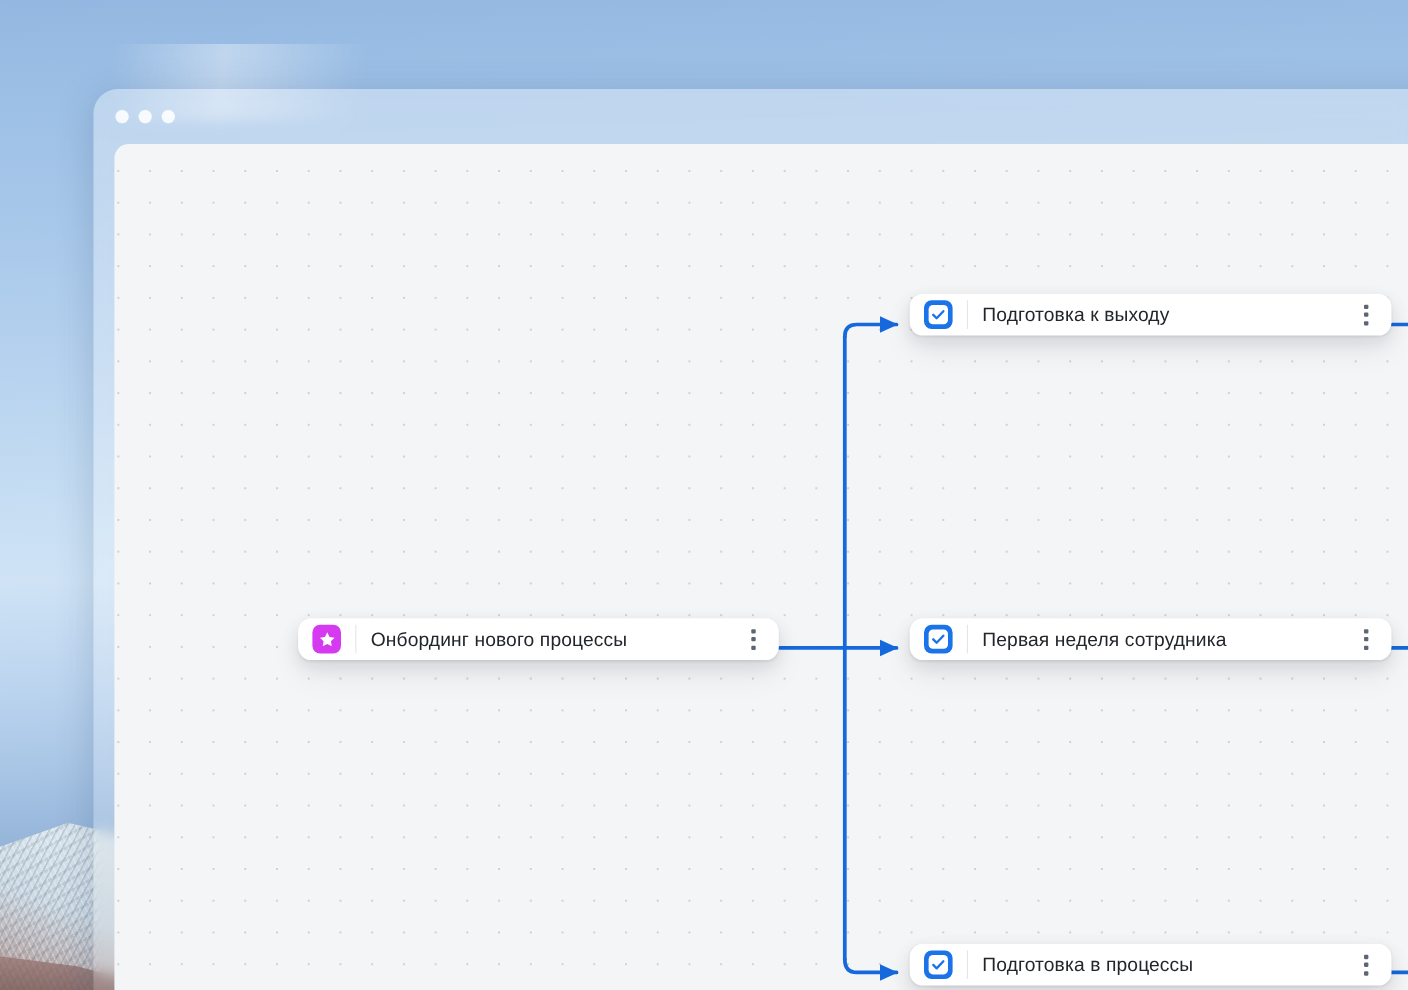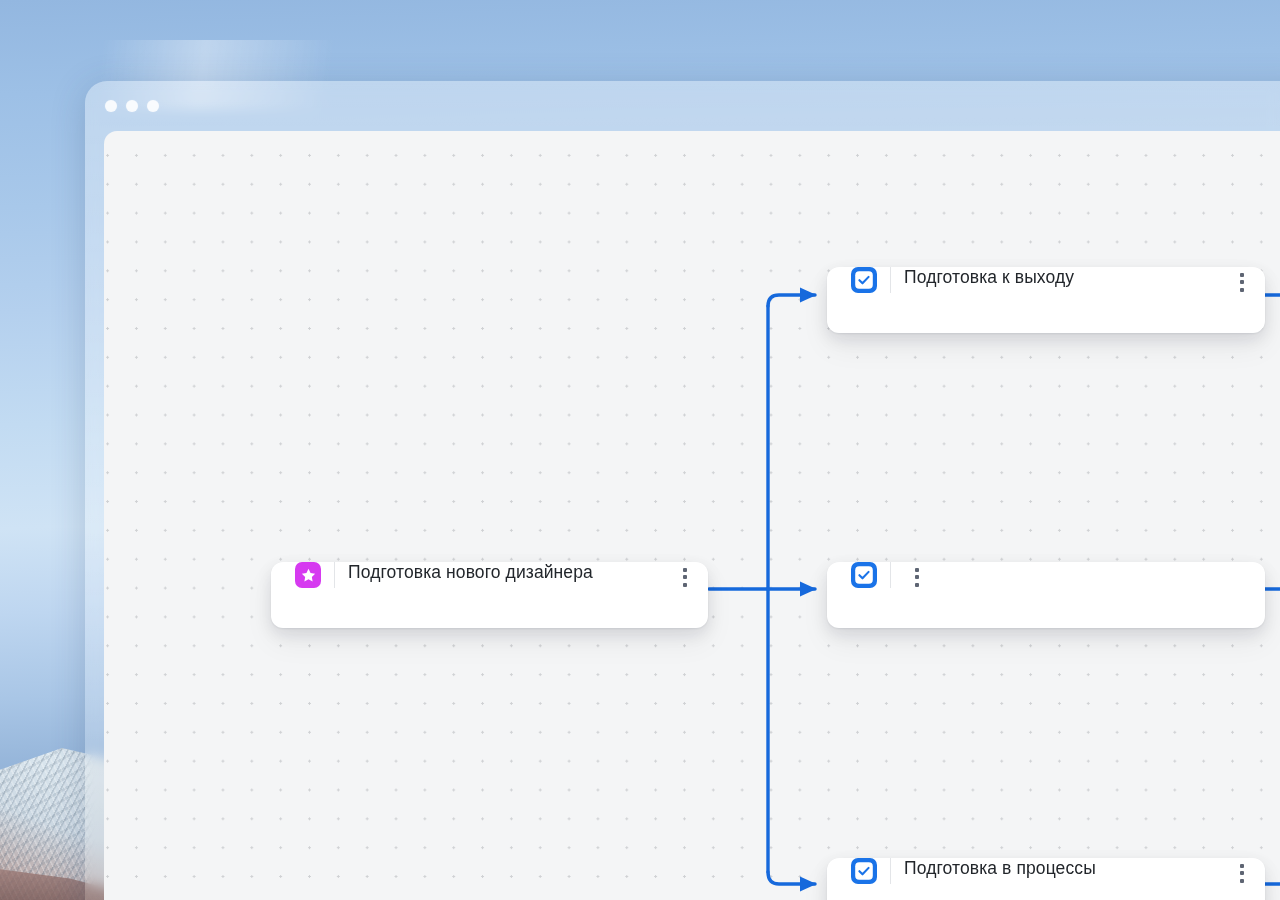--- a/index.html
+++ b/index.html
@@ -126,28 +126,28 @@
     background-position: 18px 10px;
     opacity: .85;
   }
 
   #edges { position: absolute; inset: 0; }
 
   
   .node {
     position: absolute;
     display: flex;
-    align-items: flex-start;
-    height: 66px;
+    align-items: center;
+    height: 38px;
     background: #ffffff;
     border-radius: 12px;
     box-shadow: 0 1px 2px rgba(16,24,40,.07),
                 0 6px 16px rgba(16,24,40,.10),
                 0 14px 30px rgba(16,24,40,.06);
-    padding-left: 24px;
+    padding-left: 13px;
     padding-right: 10px;
   }
   .node-icon {
     width: 26px; height: 26px;
     border-radius: 7px;
     display: flex; align-items: center; justify-content: center;
     flex: 0 0 auto;
   }
   .node-icon svg { display: block; }
   .node-sep {
@@ -246,21 +246,21 @@
         </g>
       </svg>
 
       <div class="node" id="node-root">
         <span class="node-icon" style="background:#D63AF0;">
           <svg width="17" height="17" viewBox="0 0 24 24">
             <path fill="#ffffff" d="M12 2.6l2.9 5.9 6.5.95-4.7 4.58 1.11 6.47L12 17.45 6.19 20.5 7.3 14.03 2.6 9.45l6.5-.95z"></path>
           </svg>
         </span>
         <span class="node-sep"></span>
-        <span class="node-label">Подготовка нового дизайнера</span>
+        <span class="node-label">Онбординг нового процессы</span>
         <span class="node-menu">
           <i></i>
             <i></i>
             <i></i>
         </span>
       </div>
 
       <div class="node" id="node-c1">
         <span class="node-icon" style="background:#1A73E8;">
           <svg width="26" height="26" viewBox="0 0 26 26">
@@ -278,20 +278,21 @@
       </div>
 
       <div class="node" id="node-c2">
         <span class="node-icon" style="background:#1A73E8;">
           <svg width="26" height="26" viewBox="0 0 26 26">
             <rect x="4.2" y="4.2" width="17.6" height="17.6" rx="4" fill="#ffffff"></rect>
             <path d="M8.4 13.2 L11.5 16.3 L17.6 9.9" fill="none" stroke="#1A73E8" stroke-width="2.1" stroke-linecap="round" stroke-linejoin="round"></path>
           </svg>
         </span>
         <span class="node-sep"></span>
+        <span class="node-label">Первая неделя сотрудника</span>
         <span class="node-menu">
           <i></i>
             <i></i>
             <i></i>
         </span>
       </div>
 
       <div class="node" id="node-c3">
         <span class="node-icon" style="background:#1A73E8;">
           <svg width="26" height="26" viewBox="0 0 26 26">

